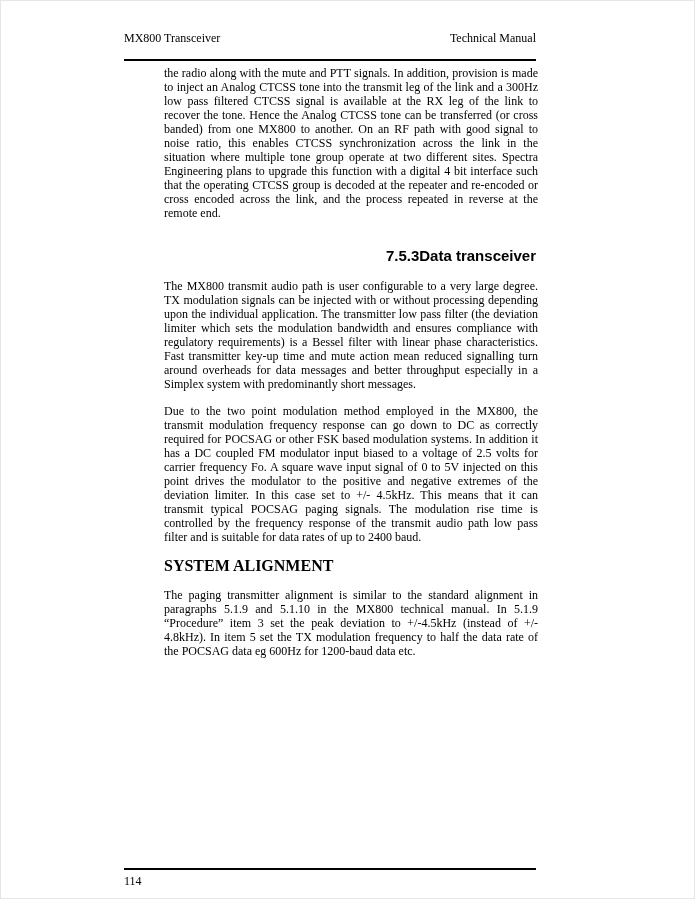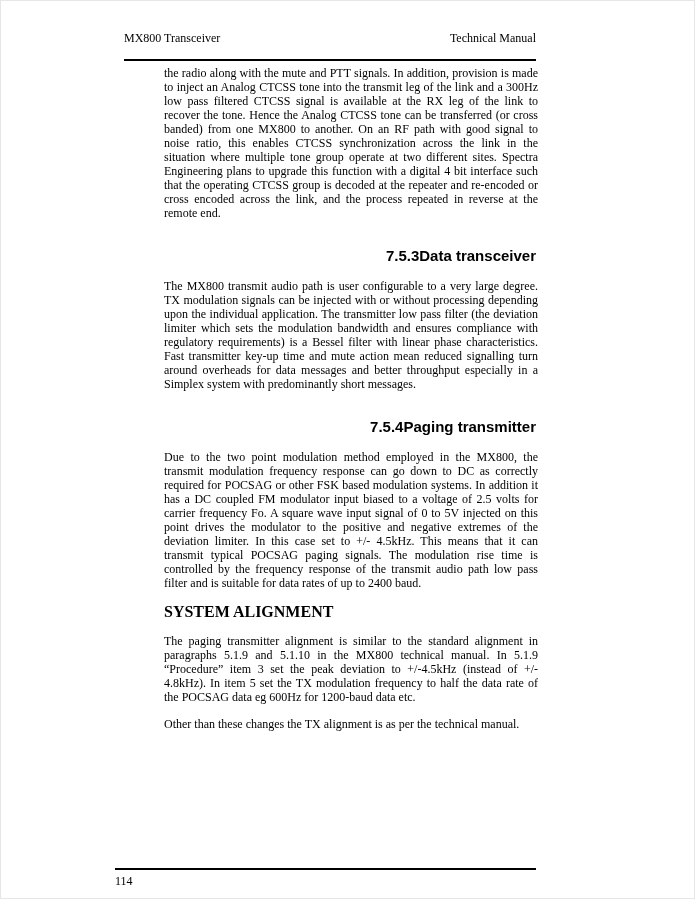--- a/index.html
+++ b/index.html
@@ -60,21 +60,21 @@
     font-weight: bold;
     font-size: 16px;
     margin: 10px 0 13px 40px;
   }
   .drawing-ref {
     font-style: italic;
     font-size: 11px;
   }
   .page-footer {
     position: absolute;
-    left: 114px;
+    left: 123px;
     right: 158px;
     bottom: 9px;
     border-top: 2px solid #000000;
     padding-top: 4px;
     display: flex;
     justify-content: space-between;
     font-size: 12px;
   }
 </style>
 </head>
@@ -90,33 +90,29 @@
   <div class="content">
 
     <p class="para">the radio along with the mute and PTT signals.  In addition, provision is made to inject an Analog CTCSS tone into the transmit leg of the link and a 300Hz low pass filtered CTCSS signal is available at the RX leg of the link to recover the tone. Hence the Analog CTCSS tone can be transferred (or cross banded) from one MX800 to another. On an RF path with good signal to noise ratio, this enables CTCSS synchronization across the link in the situation where multiple tone group operate at two different sites.  Spectra Engineering plans to upgrade this function with a digital 4 bit interface such that the operating CTCSS group is decoded at the repeater and re-encoded or cross encoded across the link, and the process repeated in reverse at the remote end.</p>
 
     <div class="section-heading">
       <span class="sec-num">7.5.3</span><span>Data transceiver</span>
     </div>
 
     <p class="para">The MX800 transmit audio path is user configurable to a very large degree. TX modulation signals can be injected with or without processing depending upon the individual application. The transmitter low pass filter (the deviation limiter which sets the modulation bandwidth and ensures compliance with regulatory requirements) is a Bessel filter with linear phase characteristics. Fast transmitter key-up time and mute action mean reduced signalling turn around overheads for data messages and better throughput especially in a Simplex system with predominantly short messages.</p>
 
-    <div class="section-heading">
-      <span class="sec-num">7.5.4</span><span>Paging transmitter</span>
-    </div>
 
     <p class="para">Due to the two point modulation method employed in the MX800, the transmit modulation frequency response can go down to DC as correctly required for POCSAG or other FSK based modulation systems. In addition it has a DC coupled FM modulator input biased to a voltage of 2.5 volts for carrier frequency Fo. A square wave input signal of 0 to 5V injected on this point drives the modulator to the positive and negative extremes of the deviation limiter. In this case set to +/- 4.5kHz. This means that it can transmit typical POCSAG paging signals. The modulation rise time is controlled by the frequency response of the transmit audio path low pass filter and is suitable for data rates of up to 2400 baud.</p>
 
 
     <div class="sub-heading">SYSTEM ALIGNMENT</div>
 
 
     <p class="para">The paging transmitter alignment is similar to the standard alignment in paragraphs 5.1.9 and 5.1.10 in the MX800 technical manual.  In 5.1.9 “Procedure” item 3 set the peak deviation to +/-4.5kHz (instead of +/- 4.8kHz).  In item 5 set the TX modulation frequency to half the data rate of the POCSAG data eg 600Hz for 1200-baud data etc.</p>
 
-    <p class="para">Other than these changes the TX alignment is as per the technical manual.</p>
 
   </div>
 
   <div class="page-footer">
     <span>114</span>
   </div>
 
 </div>
 
 </body></html>

